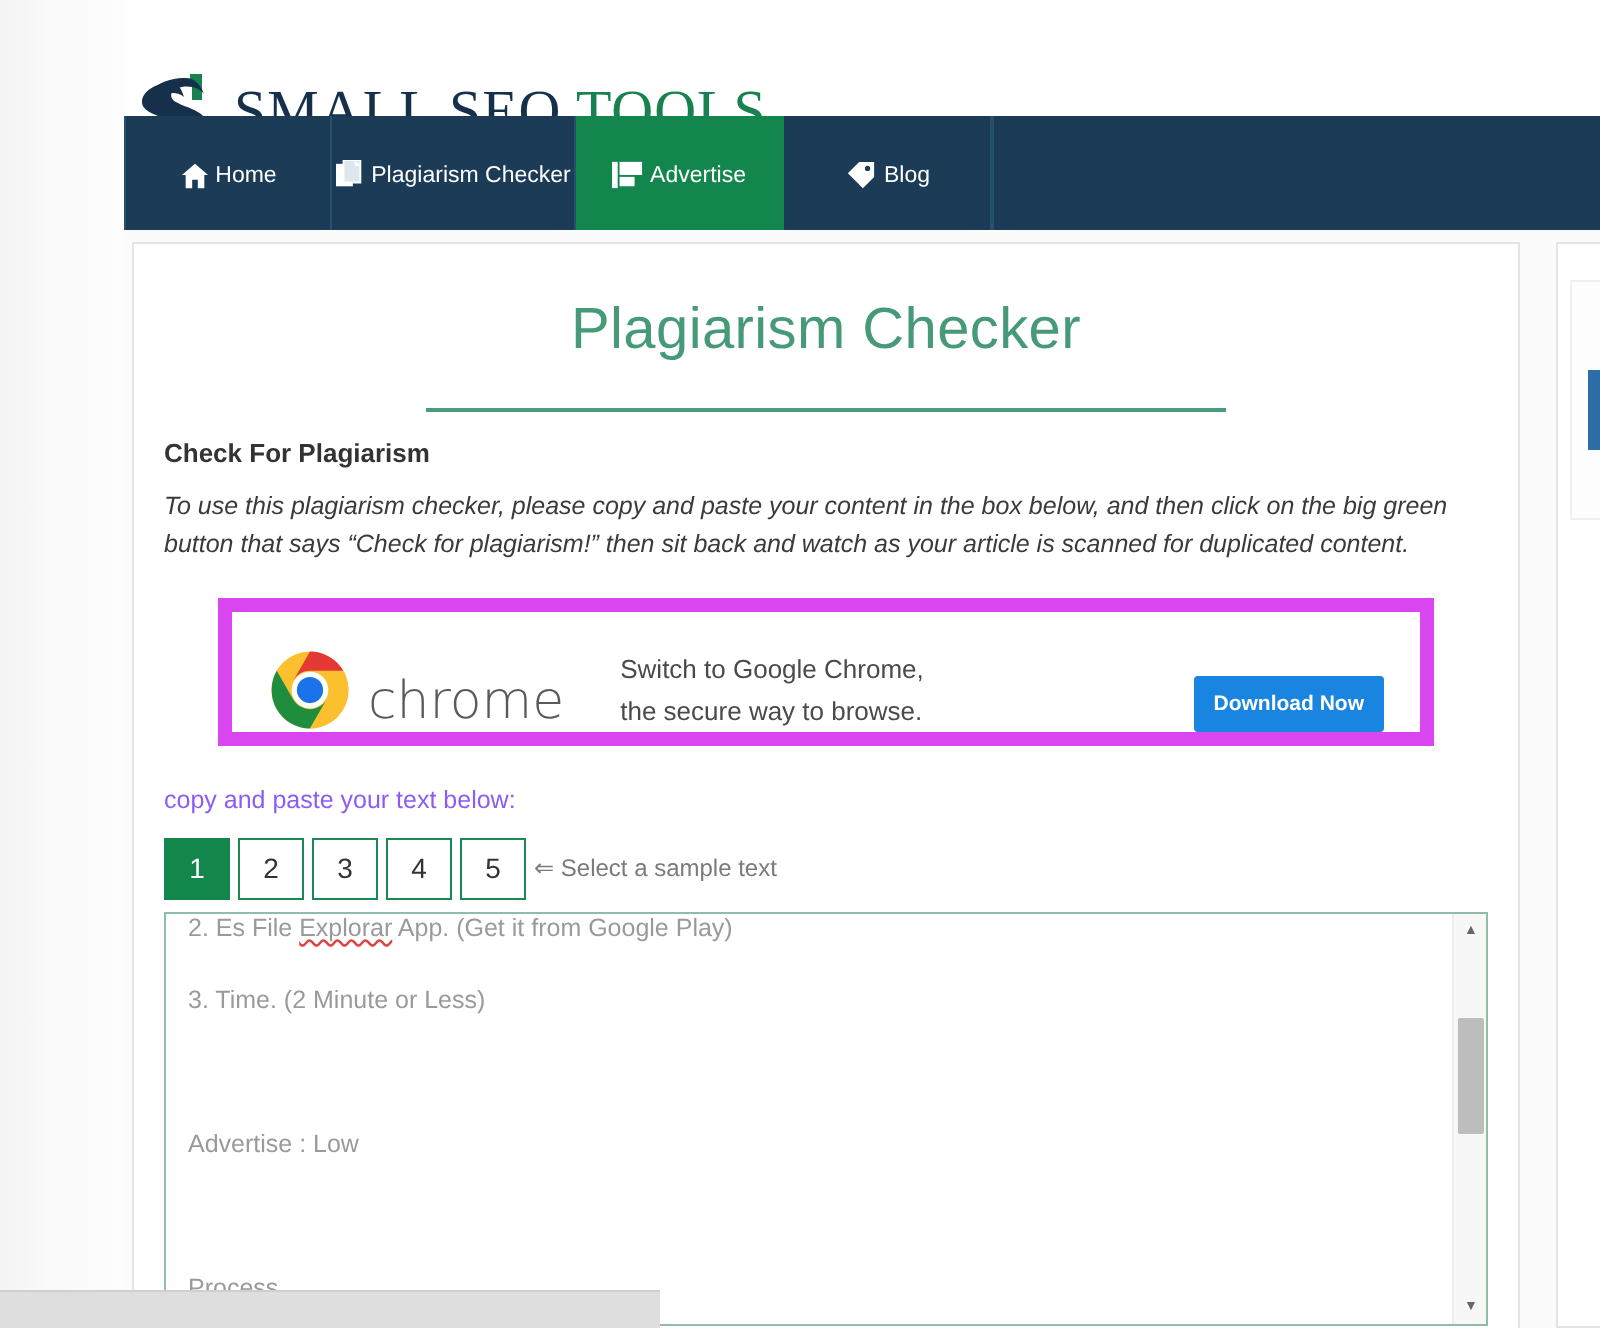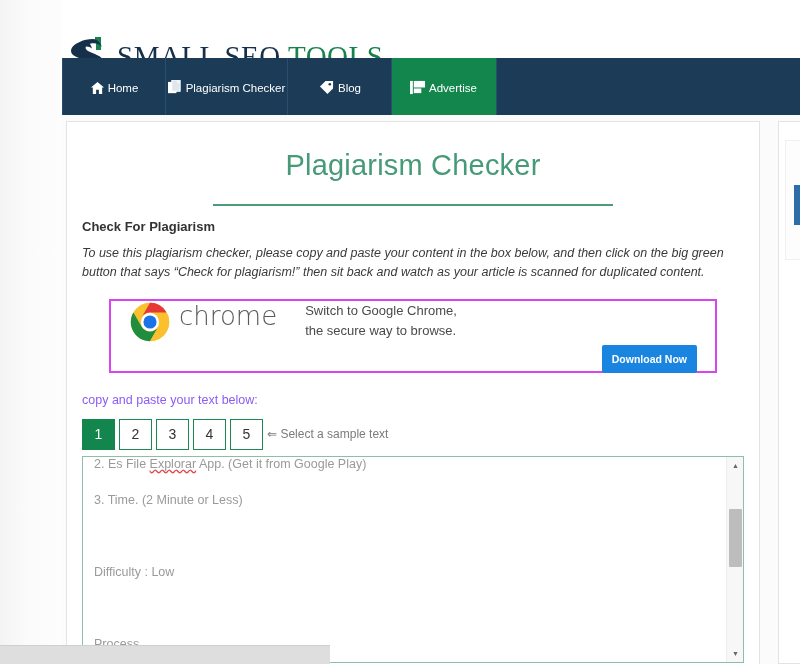--- a/index.html
+++ b/index.html
@@ -118,24 +118,24 @@
     line-height: 1.55;
     color: #3a3a3a;
     font-style: italic;
   }
 
   
   .ad-banner {
     margin: 16px auto 0 auto;
     width: 608px;
     height: 74px;
-    border: 2px solid #d946ef;
-    background: #ffffff;
-    display: flex;
-    align-items: flex-start;
+    border: 7px solid #d946ef;
+    background: #ffffff;
+    display: flex;
+    align-items: flex-end;
     padding: 0 18px;
   }
   .chrome-logo { width: 42px; height: 42px; flex: none; }
   .chrome-word {
     font-size: 26px;
     color: #5a5a5a;
     margin-left: 8px;
     font-family: "DejaVu Sans", sans-serif;
     font-weight: 300;
   }
@@ -306,39 +306,39 @@
       <span class="nav-ico">
         <svg width="15" height="16" viewBox="0 0 16 17">
             <rect x="0" y="2" width="9" height="12" fill="#ffffff"></rect>
             <rect x="4" y="0" width="9" height="12" fill="#dfe7ee" stroke="#ffffff" stroke-width="1"></rect>
             <path d="M10 0 L13 3 L10 3 Z" fill="#ffffff"></path>
           </svg>
       </span>
       <span class="nav-label">Plagiarism Checker</span>
     </div>
 
-    <div class="nav-item">
-      <span class="nav-ico">
-        <svg width="17" height="15" viewBox="0 0 18 16">
-            <path d="M2 7 L8 1 L16 1 L16 9 L10 15 Z" fill="#ffffff"></path>
-            <circle cx="12.5" cy="4.5" r="1.4" fill="#1b3b57"></circle>
-          </svg>
-      </span>
-      <span class="nav-label">Blog</span>
-    </div>
-
     <div class="nav-item active">
       <span class="nav-ico">
         <svg width="16" height="15" viewBox="0 0 17 16">
             <rect x="0" y="1" width="3" height="14" fill="#ffffff"></rect>
             <rect x="4" y="1" width="12" height="7" fill="#ffffff"></rect>
             <rect x="4" y="9" width="8" height="5" fill="#ffffff"></rect>
           </svg>
       </span>
       <span class="nav-label">Advertise</span>
+    </div>
+
+    <div class="nav-item">
+      <span class="nav-ico">
+        <svg width="17" height="15" viewBox="0 0 18 16">
+            <path d="M2 7 L8 1 L16 1 L16 9 L10 15 Z" fill="#ffffff"></path>
+            <circle cx="12.5" cy="4.5" r="1.4" fill="#1b3b57"></circle>
+          </svg>
+      </span>
+      <span class="nav-label">Blog</span>
     </div>
 
     <div class="nav-filler"></div>
   </div>
 
   <div class="content-card">
 
     <h1 class="page-title">Plagiarism Checker</h1>
     <div class="title-rule"></div>
 
@@ -370,21 +370,21 @@
       <div class="sample-tab">3</div>
       <div class="sample-tab">4</div>
       <div class="sample-tab">5</div>
       <div class="sample-hint">⇐ Select a sample text</div>
     </div>
 
     <div class="textarea-wrap">
       <div class="ta-text"><span>2. Es File </span><span class="misspell">Explorar</span><span> App. (Get it from Google Play)</span>
 <span>3. Time. (2 Minute or Less)</span>
 <span></span>
-<span>Difficulty : Low</span>
+<span>Advertise : Low</span>
 <span></span>
 <span>Process</span>
 <span></span>
 
 <span></span>
 
 </div>
 
       <div class="ta-scrollbar">
         <div class="sb-arrow up">▲</div>

